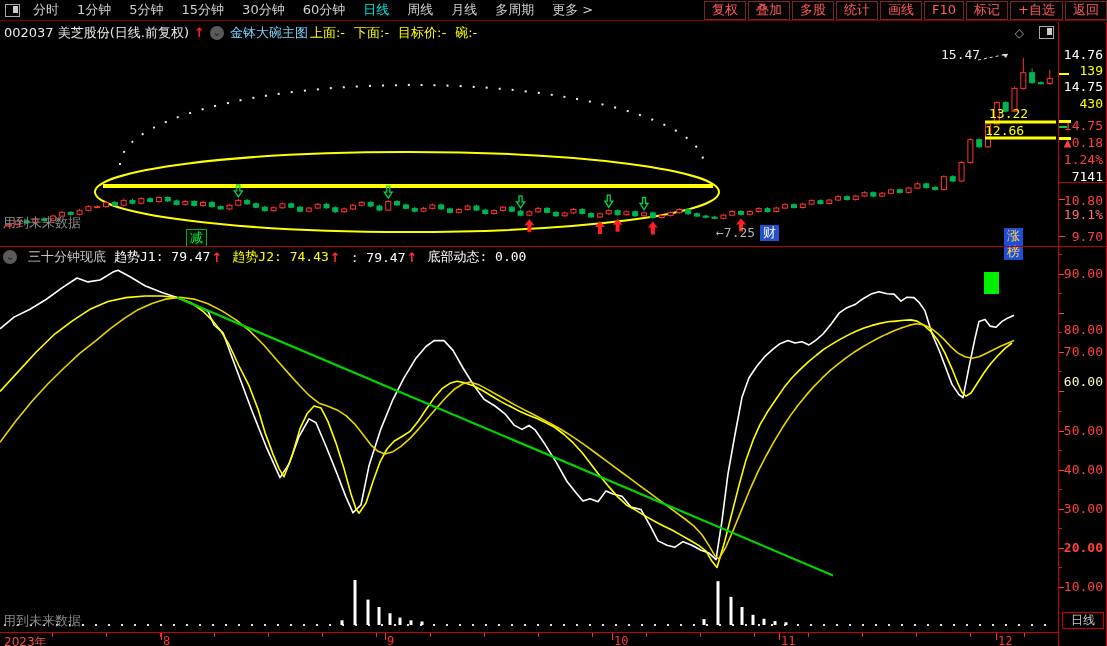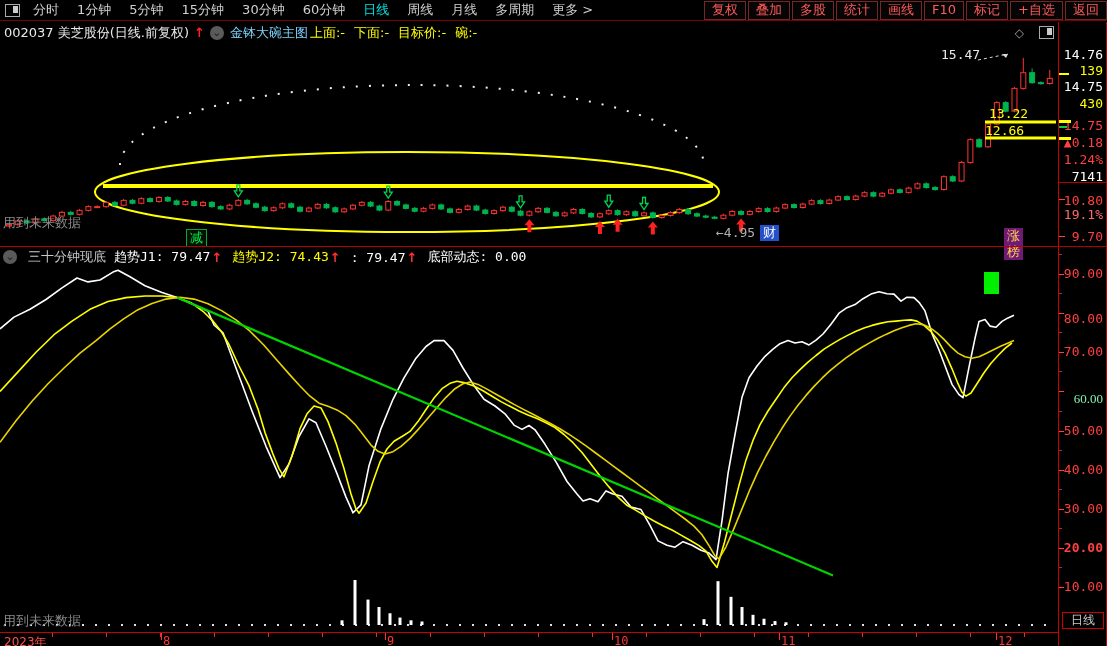--- a/index.html
+++ b/index.html
@@ -34,21 +34,21 @@
   .chart-label{position:absolute;white-space:nowrap;}
   #lbl-high{left:941px;top:47px;color:#e8e8e8;}
   #lbl-l1{left:989px;top:106px;color:#ffff00;}
   #lbl-l2{left:985px;top:123px;color:#ffff00;}
   #lbl-low{left:716px;top:225px;color:#b0b0b0;}
   #main-watermark{left:3px;top:214px;color:#8a8a8a;}
   #ind-watermark{left:3px;top:612px;color:#8a8a8a;}
   .badge{position:absolute;font-size:13px;line-height:16px;padding:0 3px;}
   #badge-jian{left:186px;top:229px;color:#00ee44;border:1px solid #00aa33;background:#031003;}
   #badge-cai{left:760px;top:225px;color:#fff;background:#2450c8;}
-  #badge-zb{left:1004px;top:228px;color:#ffd24d;background:#701a75;}
+  #badge-zb{left:1004px;top:228px;color:#ffd24d;background:#1d4ed8;}
   
   #ind-header{position:absolute;left:3px;top:249px;height:16px;display:flex;align-items:center;white-space:nowrap;}
   #ind-header .name{color:#c8c8c8;margin:0 8px 0 5px;}
   .hdr-white{color:#fff;}.hdr-yellow{color:#ffff00;}
   .hdr-arrow{color:#ff3030;font-weight:bold;margin:0 10px 0 1px;}
   
   #axiscol{position:absolute;left:1058px;top:22px;width:47px;height:624px;border-left:1px solid #c80000;
     border-right:1px solid #c80000;}
   .ax-label{position:absolute;right:3px;white-space:nowrap;font-family:"DejaVu Sans Mono","Liberation Mono",monospace;}
   .ax-tick{position:absolute;left:0;background:#ff4040;}
@@ -362,21 +362,21 @@
       <path d="M642.54,154.49 h3 v6 h2.5 l-4,6 l-4,-6 h2.5 z" fill="none" stroke="#00d450" stroke-width="1.3"></path>
       <path d="M529.38,176.335 l5,6 h-3 v7 h-4 v-7 h-3 z" fill="#ff2020"></path>
       <path d="M599.94,178.04499999999996 l5,6 h-3 v7 h-4 v-7 h-3 z" fill="#ff2020"></path>
       <path d="M617.58,175.765 l5,6 h-3 v7 h-4 v-7 h-3 z" fill="#ff2020"></path>
       <path d="M652.86,178.615 l5,6 h-3 v7 h-4 v-7 h-3 z" fill="#ff2020"></path>
       <path d="M741.0600000000001,175.47999999999996 l5,6 h-3 v7 h-4 v-7 h-3 z" fill="#ff2020"></path>
     </svg>
   <div class="chart-label num" id="lbl-high">15.47</div>
   <div class="chart-label num" id="lbl-l1">13.22</div>
   <div class="chart-label num" id="lbl-l2">12.66</div>
-  <div class="chart-label num" id="lbl-low">←4.95</div>
+  <div class="chart-label num" id="lbl-low">←7.25</div>
   <div class="chart-label" id="main-watermark">用到未来数据</div>
   <div class="badge" id="badge-jian">减</div>
   <div class="badge" id="badge-cai">财</div>
   <div class="badge" id="badge-zb">涨榜</div>
 
   <div id="divider"></div>
 
   <svg id="indSvg" width="1058" height="384">
       <line x1="4" y1="377" x2="1052" y2="377" stroke="#e0e0e0" stroke-width="2" stroke-dasharray="2 11"></line>
       <rect x="340.5" y="372.305" width="3" height="4.695" fill="#ffffff"></rect>
@@ -430,27 +430,27 @@
       <div class="ax-label" style="top: 207px; color: rgb(255, 64, 64); font-size: 13px;">9.70</div>
       <div class="ax-tick" style="top: 51px; width: 10px; height: 2px; background: rgb(255, 255, 0);"></div>
       <div class="ax-tick" style="top: 98px; width: 12px; height: 3px; background: rgb(255, 255, 0);"></div>
       <div class="ax-tick" style="top: 104px; width: 8px; height: 2px; background: rgb(0, 204, 68);"></div>
       <div class="ax-tick" style="top: 115px; width: 12px; height: 3px; background: rgb(255, 255, 0);"></div>
       <div class="ax-tick" style="top: 177px; width: 6px; height: 1px; background: rgb(255, 64, 64);"></div>
       <div class="ax-tick" style="top: 214px; width: 6px; height: 1px; background: rgb(255, 64, 64);"></div>
       <div class="ax-label" style="top: 244.1px; color: rgb(255, 64, 64); font-size: 13px;">90.00</div>
       <div class="ax-tick" style="top: 252.1px; width: 5px; height: 1px;"></div>
       <div class="ax-tick" style="top: 232.1px; width: 3px; height: 1px; background: rgb(170, 48, 48);"></div>
-      <div class="ax-label" style="top: 289px; color: rgb(255, 64, 64); font-size: 13px;">80.00</div>
+      <div class="ax-label" style="top: 300px; color: rgb(255, 64, 64); font-size: 13px;">80.00</div>
       <div class="ax-tick" style="top: 291.225px; width: 5px; height: 1px;"></div>
       <div class="ax-tick" style="top: 271.225px; width: 3px; height: 1px; background: rgb(170, 48, 48);"></div>
       <div class="ax-label" style="top: 322.35px; color: rgb(255, 64, 64); font-size: 13px;">70.00</div>
       <div class="ax-tick" style="top: 330.35px; width: 5px; height: 1px;"></div>
       <div class="ax-tick" style="top: 310.35px; width: 3px; height: 1px; background: rgb(170, 48, 48);"></div>
-      <div class="ax-label" style="top: 369px; color: #86efac; font-size: 13px; font-family: Liberation Serif, serif;">60.00</div>
+      <div class="ax-label" style="top: 352px; color: #fef9c3; font-size: 13px;">60.00</div>
       <div class="ax-tick" style="top: 369.475px; width: 5px; height: 1px;"></div>
       <div class="ax-tick" style="top: 349.475px; width: 3px; height: 1px; background: rgb(170, 48, 48);"></div>
       <div class="ax-label" style="top: 400.6px; color: rgb(255, 64, 64); font-size: 13px;">50.00</div>
       <div class="ax-tick" style="top: 408.6px; width: 5px; height: 1px;"></div>
       <div class="ax-tick" style="top: 388.6px; width: 3px; height: 1px; background: rgb(170, 48, 48);"></div>
       <div class="ax-label" style="top: 439.725px; color: rgb(255, 64, 64); font-size: 13px;">40.00</div>
       <div class="ax-tick" style="top: 447.725px; width: 5px; height: 1px;"></div>
       <div class="ax-tick" style="top: 427.725px; width: 3px; height: 1px; background: rgb(170, 48, 48);"></div>
       <div class="ax-label" style="top: 478.85px; color: rgb(255, 64, 64); font-size: 13px;">30.00</div>
       <div class="ax-tick" style="top: 486.85px; width: 5px; height: 1px;"></div>

